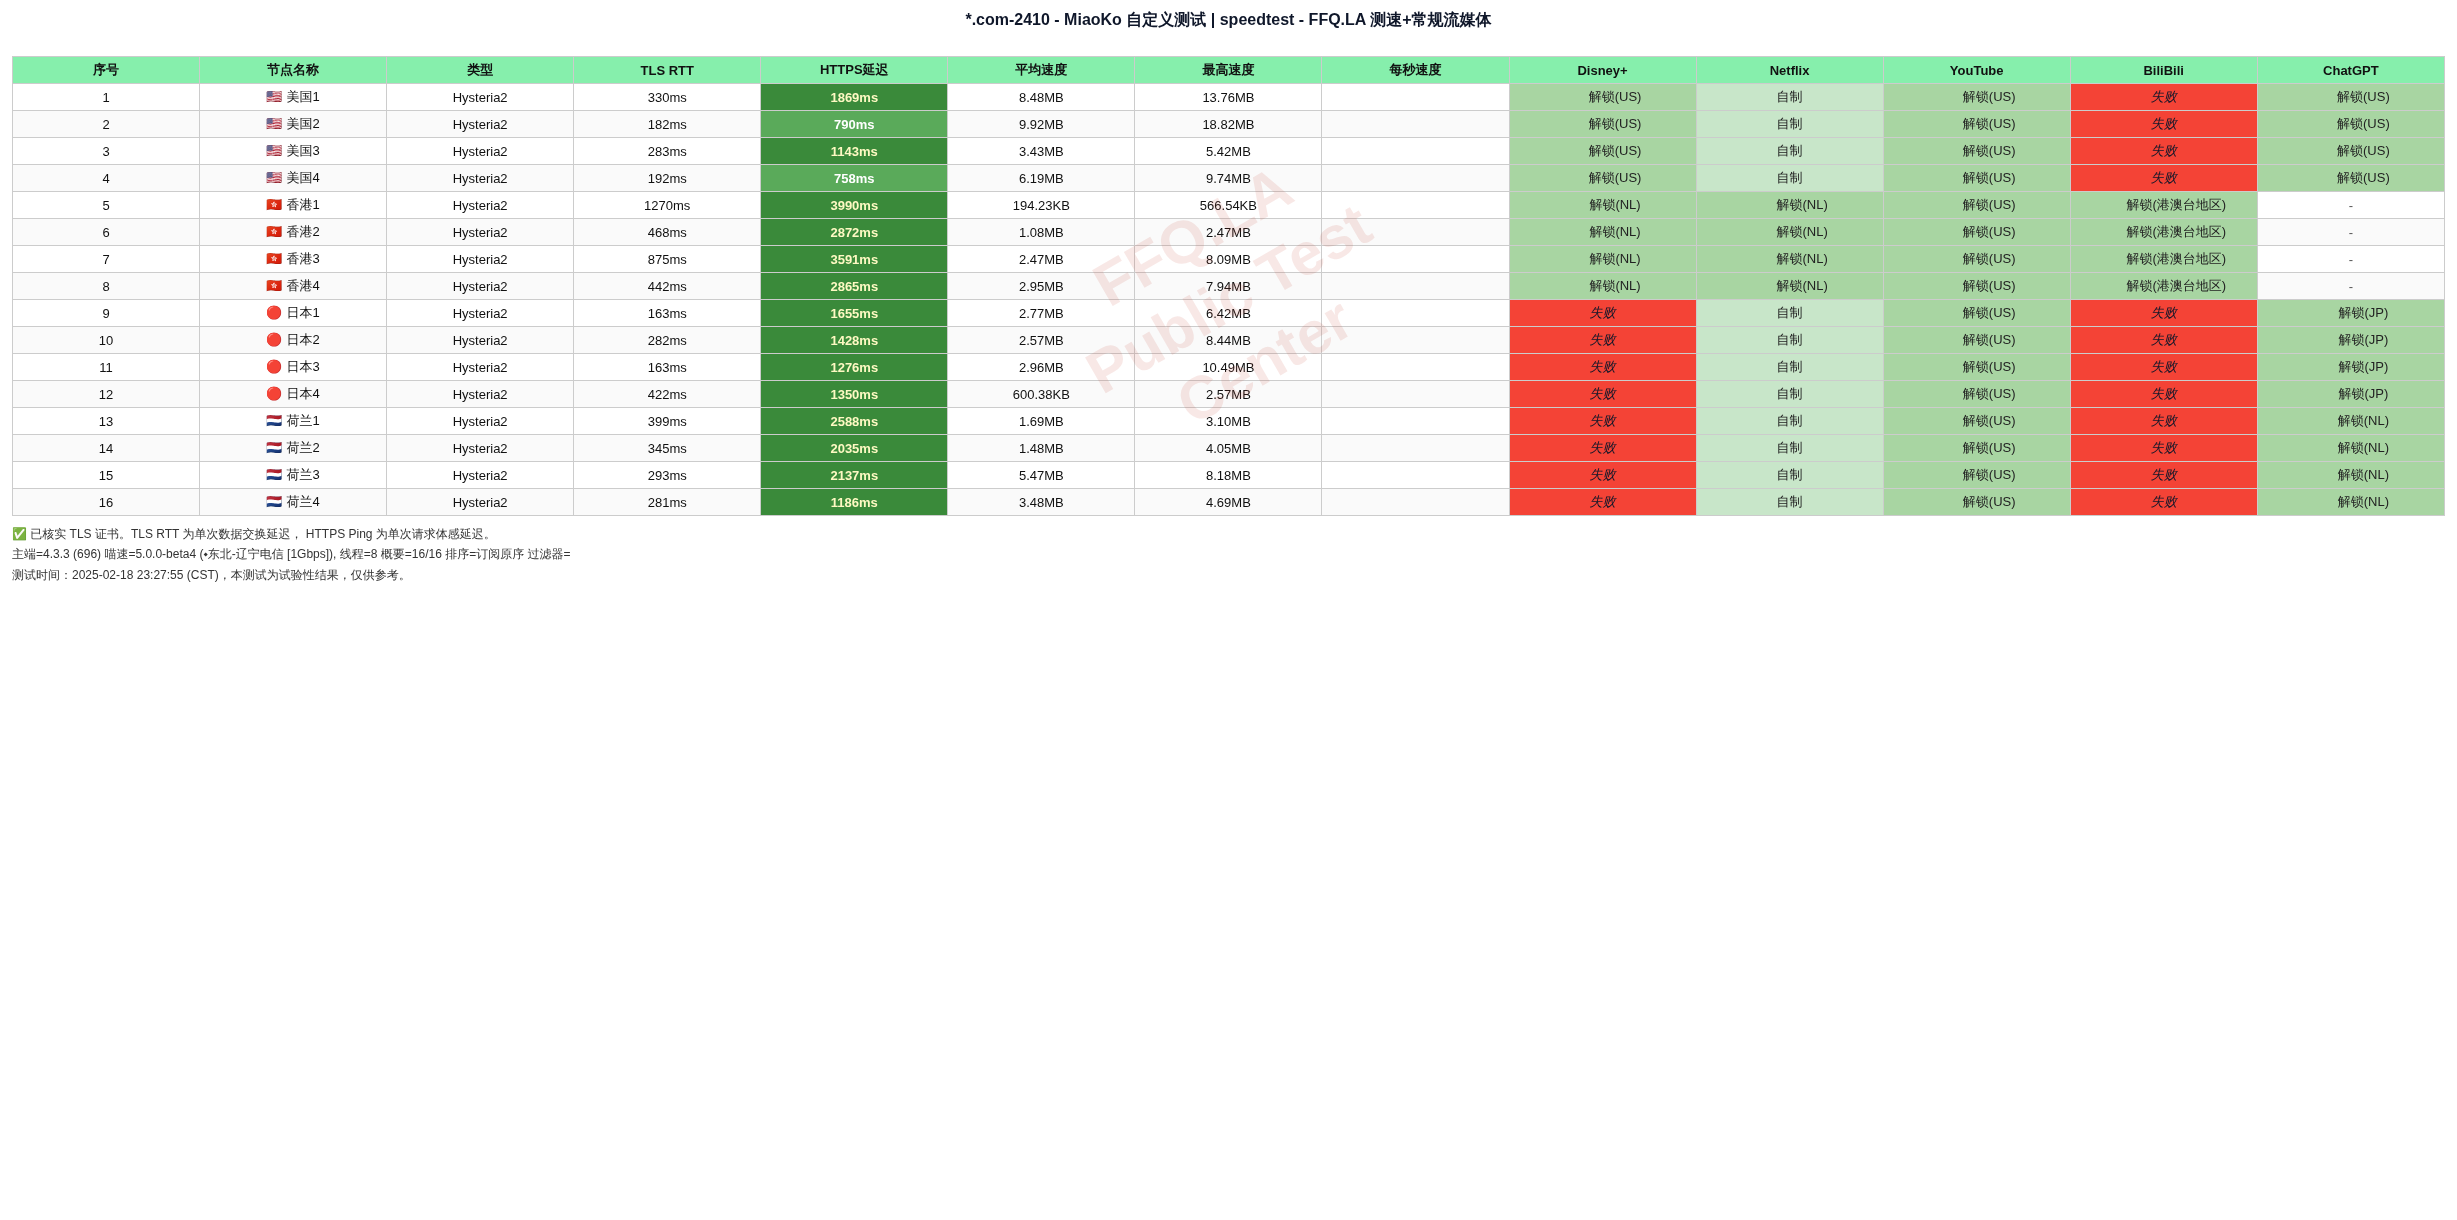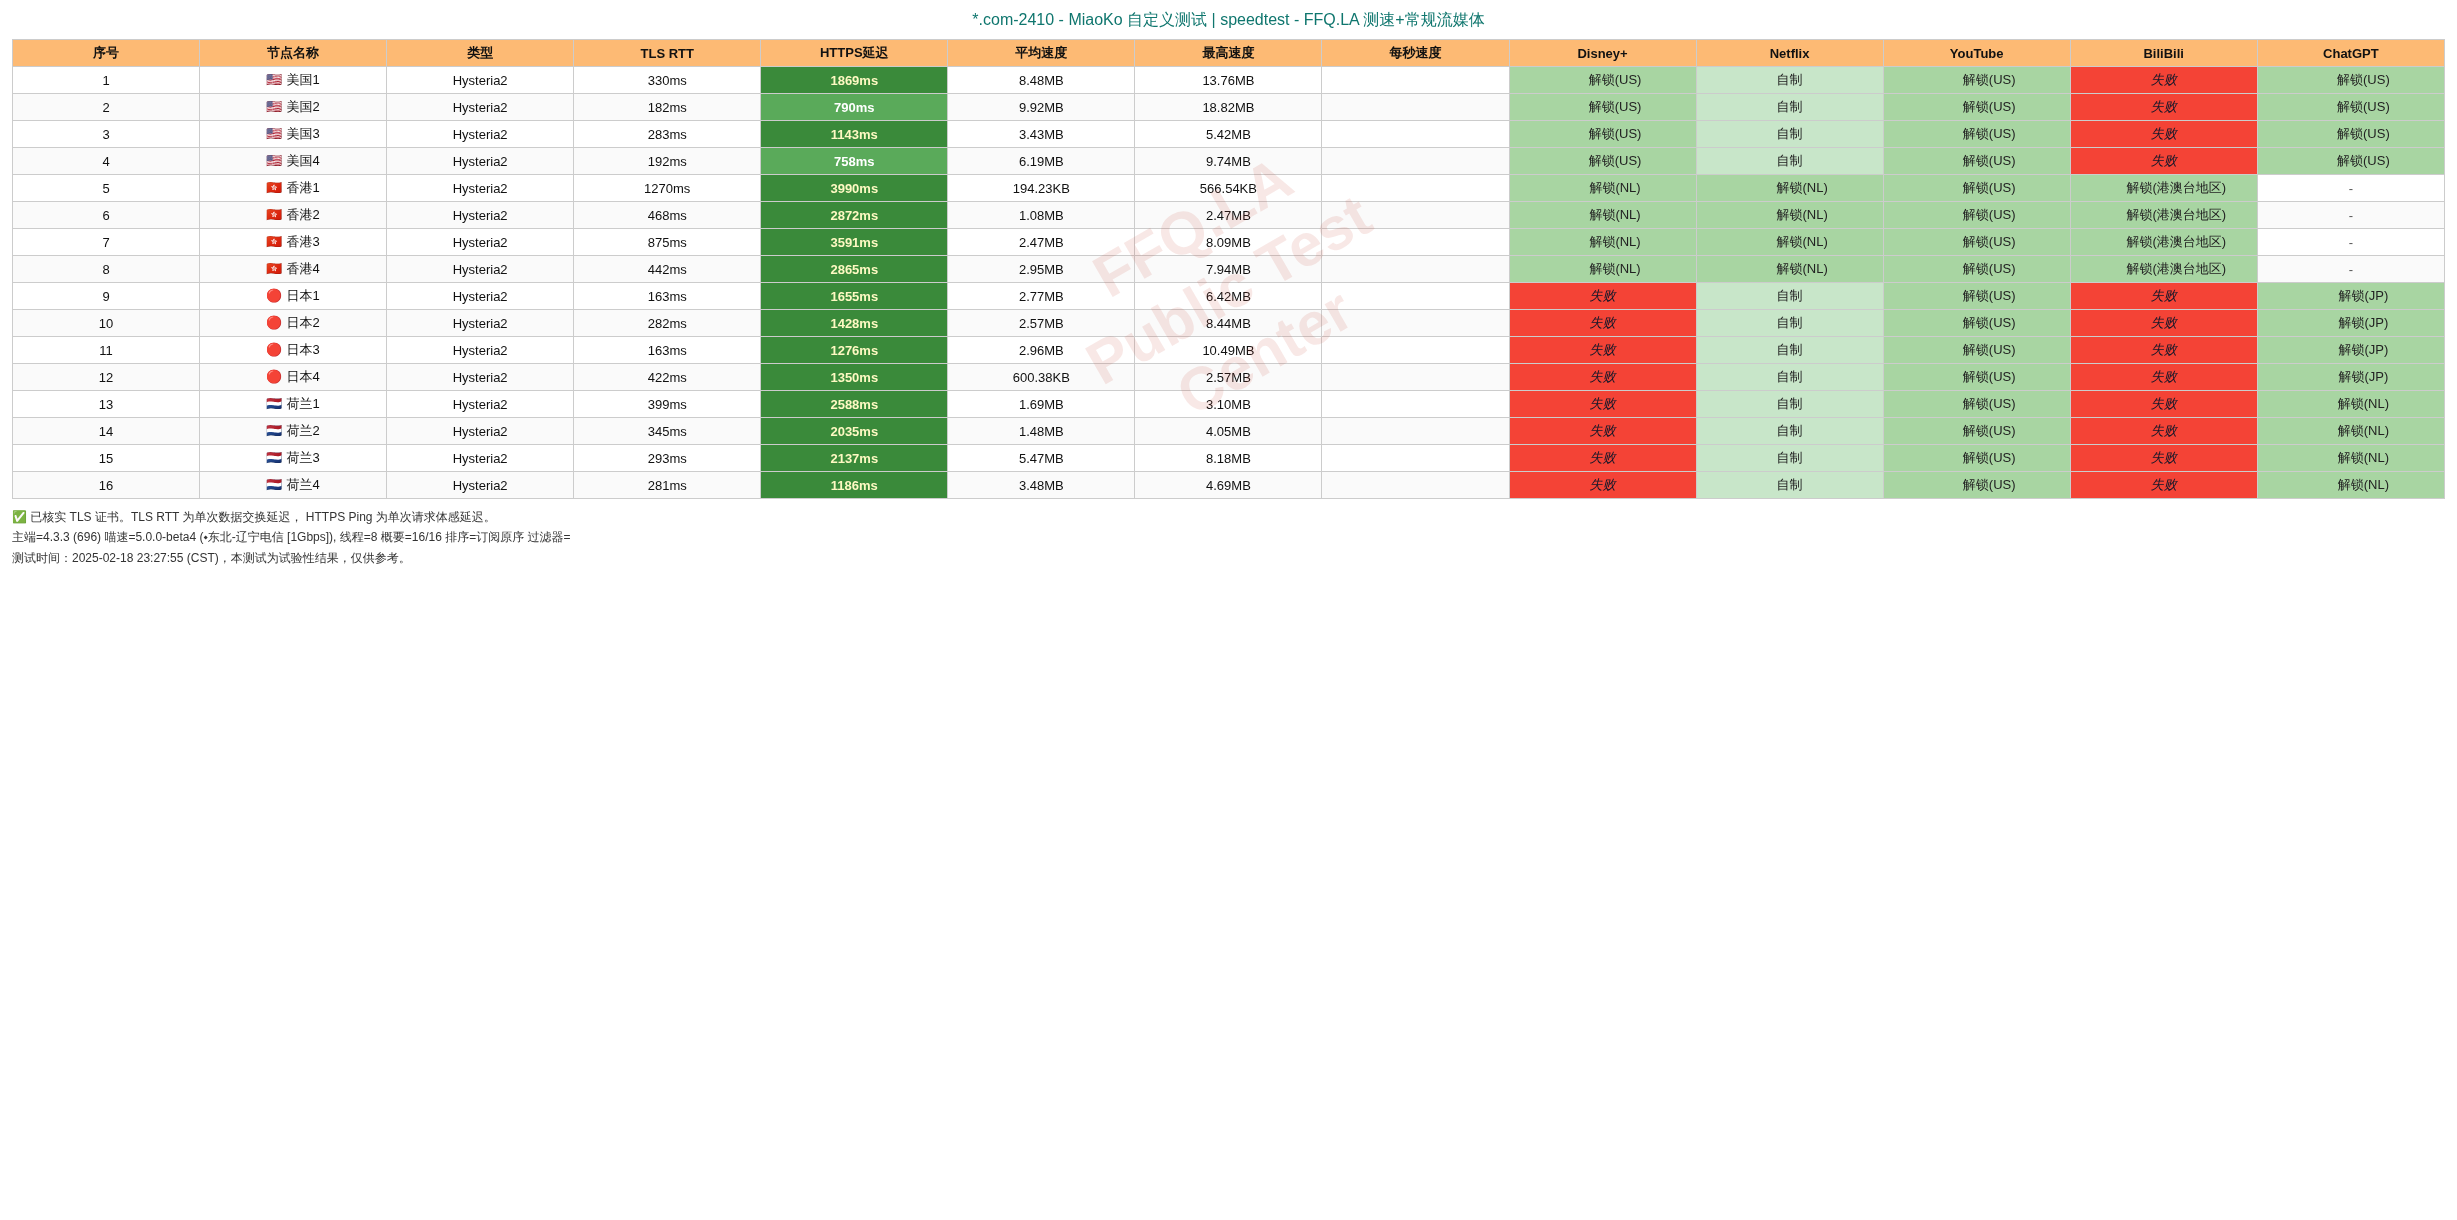--- a/index.html
+++ b/index.html
@@ -11,39 +11,39 @@
     }
     .container {
       width: 100%;
       padding: 10px 12px 12px;
       position: relative;
       overflow: hidden;
     }
     .title {
       text-align: center;
       font-size: 16px;
-      font-weight: normal;
-      margin-bottom: 8px;
-      color: #0f766e;
+      font-weight: bold;
+      margin-bottom: 25px;
+      color: #0f172a;
     }
     table {
       width: 100%;
       border-collapse: collapse;
       table-layout: fixed;
     }
     th, td {
       border: 1px solid #ccc;
       text-align: center;
       padding: 4px 3px;
       white-space: nowrap;
       overflow: hidden;
       font-size: 13px;
     }
     th {
-      background: #fdba74;
+      background: #86efac;
       font-weight: bold;
     }
     tr:nth-child(even) td {
       background: #fafafa;
     }
     tr:nth-child(odd) td {
       background: #fff;
     }
     .light-green { background-color: #a8d5a2 !important; color: #222; padding-left: 28px; }
     .red { background-color: #f44336 !important; color: #0f172a; font-style: italic; }

